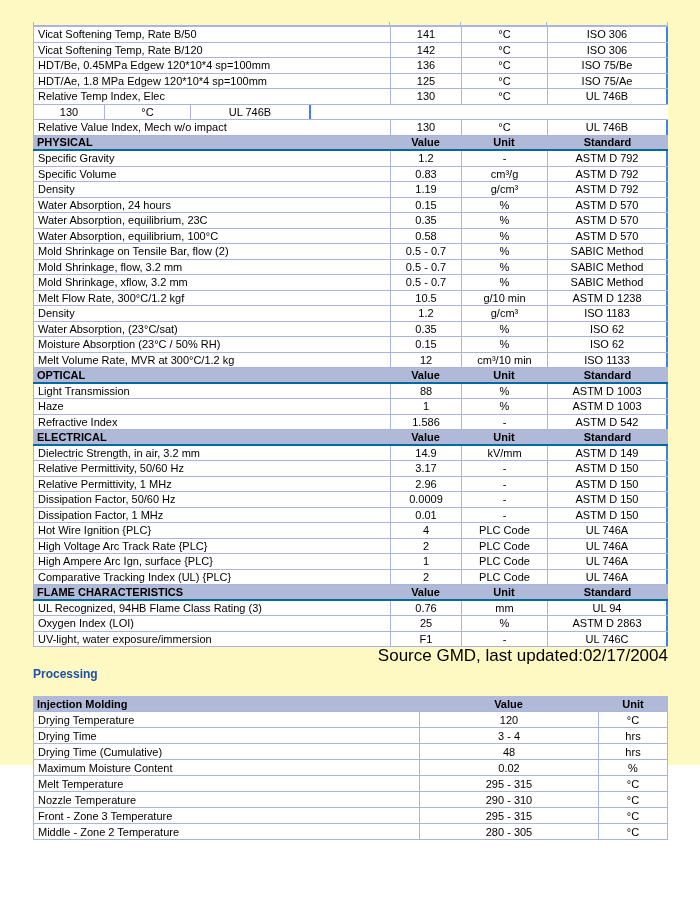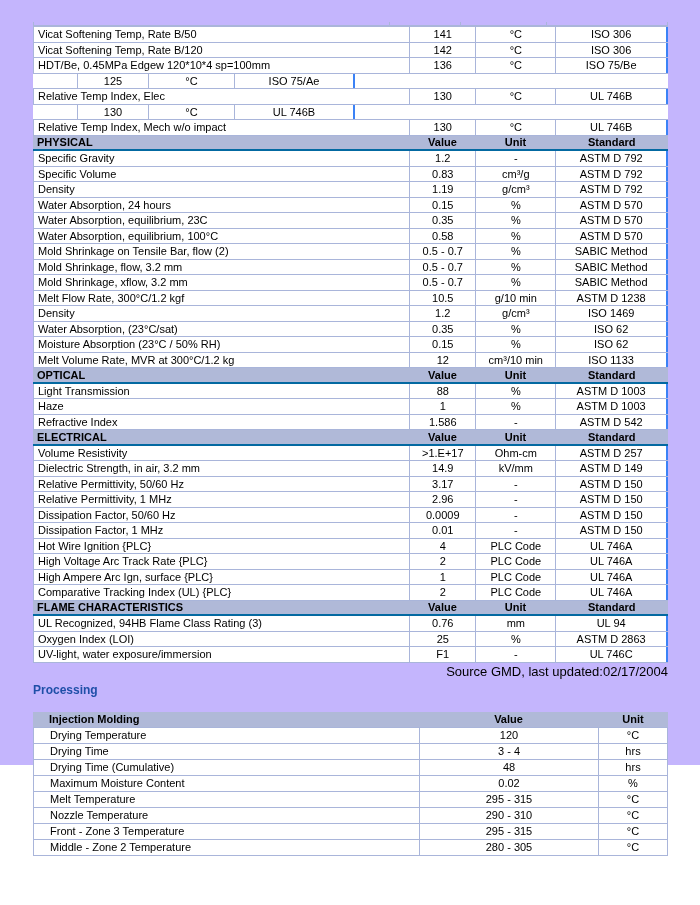--- a/index.html
+++ b/index.html
@@ -3,59 +3,59 @@
 <meta charset="utf-8">
 <style>
   * { box-sizing: border-box; margin: 0; padding: 0; }
   html, body { width: 700px; height: 905px; }
   body {
     background: #ffffff;
     font-family: "Liberation Sans", sans-serif;
     color: #000000;
     overflow: hidden;
   }
-  .sheet { width: 700px; height: 765px; padding-top: 22px; background: #c4b5fd; }
+  .sheet { width: 700px; height: 765px; padding-top: 22px; background: #fef9c3; }
 
   
   .cut-row { margin-left: 33px; width: 635px; height: 5px; display: flex; border-bottom: 2px solid #aab5da; }
   .cut-row .cc { height: 100%; border-right: 1px solid #aab5da; }
   .cut-row .cc:first-child { border-left: 1px solid #aab5da; }
   .cc.w1 { width: 357px; } .cc.w2 { width: 71px; } .cc.w3 { width: 86px; } .cc.w4 { width: 121px; }
 
   
   .tbl { margin-left: 33px; width: 635px; }
   .row { display: flex; height: 15.5px; border-bottom: 1px solid #a9b5da; background: #fff; }
   .c {
     height: 100%; display: flex; align-items: center; justify-content: center;
     font-size: 11px; line-height: 12px; white-space: nowrap; overflow: hidden;
   }
   .c.prop { width: 357px; justify-content: flex-start; padding-left: 4px; border-left: 1px solid #a9b5da; }
-  .c.val  { width: 71px;  border-left: 1px solid #a9b5da; margin-left: 44px; }
+  .c.val  { width: 71px;  border-left: 1px solid #a9b5da; }
   .c.unit { width: 86px;  border-left: 1px solid #a9b5da; }
   .c.std  { width: 121px; border-left: 1px solid #a9b5da; border-right: 2px solid #3b82f6; }
   .row.sect { background: #b0b9d8; border-bottom: 2px solid #0369a1; }
   .row.sect .c { border: none; font-weight: bold; }
 
   .source-note {
     margin-left: 33px; width: 635px; text-align: right;
-    font-size: 13px; line-height: 13px; margin-top: 2px;
+    font-size: 17px; line-height: 13px; margin-top: 2px;
   }
   .processing-heading {
     margin-left: 33px; margin-top: 5px;
     font-size: 12px; line-height: 14px; font-weight: bold; color: #1f4fa8;
   }
 
   
   .tbl2 { margin-left: 33px; width: 635px; margin-top: 15px; }
   .tbl2 .row { height: 16px; }
   .row.t2h { background: #b0b9d8; }
   .row.t2h .c { border: none; font-weight: bold; }
   .row.t2h1 { border-bottom: 1px solid #ffffff; }
   .row.t2h1 .c { width: 635px; justify-content: flex-start; padding-left: 4px; }
-  .c.pparam { width: 386px; justify-content: flex-start; padding-left: 16px; border-left: 1px solid #a9b5da; }
+  .c.pparam { width: 386px; justify-content: flex-start; padding-left: 4px; border-left: 1px solid #a9b5da; }
   .c.pval   { width: 179px; border-left: 1px solid #a9b5da; }
   .c.punit  { width: 70px;  border-left: 1px solid #a9b5da; border-right: 1px solid #a9b5da; }
   .row.t2h .c.pparam, .row.t2h .c.pval, .row.t2h .c.punit { border: none; }
 </style>
 </head>
 <body>
 
 <div class="sheet">
 
   <div class="cut-row">
@@ -81,40 +81,41 @@
   </div>
 
   <div class="row">
     <div class="c prop">HDT/Be, 0.45MPa Edgew 120*10*4 sp=100mm</div>
     <div class="c val">136</div>
     <div class="c unit">°C</div>
     <div class="c std">ISO 75/Be</div>
   </div>
 
   <div class="row">
+    <div class="c prop">HDT/Ae, 1.8 MPa Edgew 120*10*4 sp=100mm</div>
     <div class="c val">125</div>
     <div class="c unit">°C</div>
     <div class="c std">ISO 75/Ae</div>
   </div>
 
   <div class="row">
     <div class="c prop">Relative Temp Index, Elec</div>
     <div class="c val">130</div>
     <div class="c unit">°C</div>
     <div class="c std">UL 746B</div>
   </div>
 
   <div class="row">
     <div class="c val">130</div>
     <div class="c unit">°C</div>
     <div class="c std">UL 746B</div>
   </div>
 
   <div class="row">
-    <div class="c prop">Relative Temp Index, Mech w/o impact</div>
+    <div class="c prop">Relative Value Index, Mech w/o impact</div>
     <div class="c val">130</div>
     <div class="c unit">°C</div>
     <div class="c std">UL 746B</div>
   </div>
 
   <div class="row sect">
     <div class="c prop">PHYSICAL</div>
     <div class="c val">Value</div>
     <div class="c unit">Unit</div>
     <div class="c std">Standard</div>
@@ -187,21 +188,21 @@
     <div class="c prop">Melt Flow Rate, 300°C/1.2 kgf</div>
     <div class="c val">10.5</div>
     <div class="c unit">g/10 min</div>
     <div class="c std">ASTM D 1238</div>
   </div>
 
   <div class="row">
     <div class="c prop">Density</div>
     <div class="c val">1.2</div>
     <div class="c unit">g/cm³</div>
-    <div class="c std">ISO 1469</div>
+    <div class="c std">ISO 1183</div>
   </div>
 
   <div class="row">
     <div class="c prop">Water Absorption, (23°C/sat)</div>
     <div class="c val">0.35</div>
     <div class="c unit">%</div>
     <div class="c std">ISO 62</div>
   </div>
 
   <div class="row">
@@ -246,26 +247,20 @@
     <div class="c std">ASTM D 542</div>
   </div>
 
   <div class="row sect">
     <div class="c prop">ELECTRICAL</div>
     <div class="c val">Value</div>
     <div class="c unit">Unit</div>
     <div class="c std">Standard</div>
   </div>
 
-  <div class="row">
-    <div class="c prop">Volume Resistivity</div>
-    <div class="c val">&gt;1.E+17</div>
-    <div class="c unit">Ohm-cm</div>
-    <div class="c std">ASTM D 257</div>
-  </div>
 
   <div class="row">
     <div class="c prop">Dielectric Strength, in air, 3.2 mm</div>
     <div class="c val">14.9</div>
     <div class="c unit">kV/mm</div>
     <div class="c std">ASTM D 149</div>
   </div>
 
   <div class="row">
     <div class="c prop">Relative Permittivity, 50/60 Hz</div>

